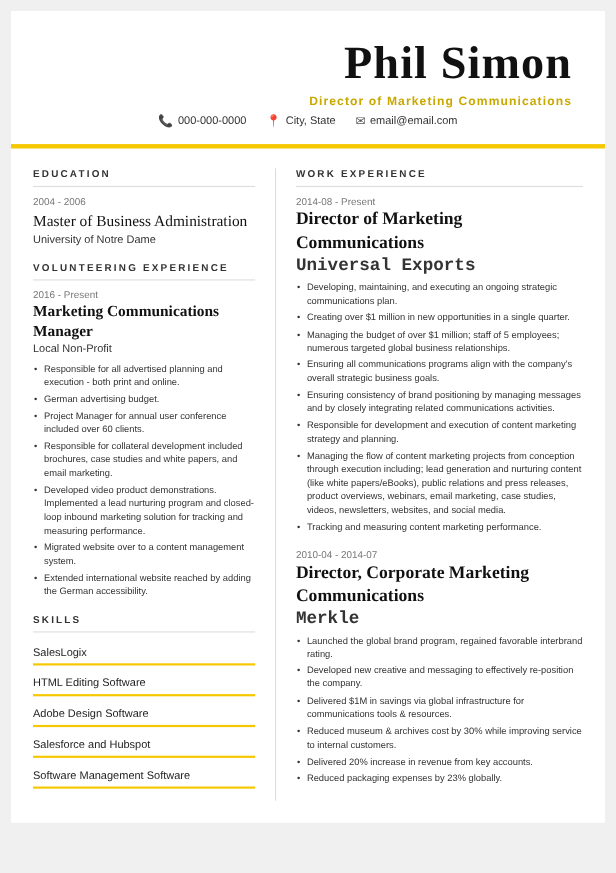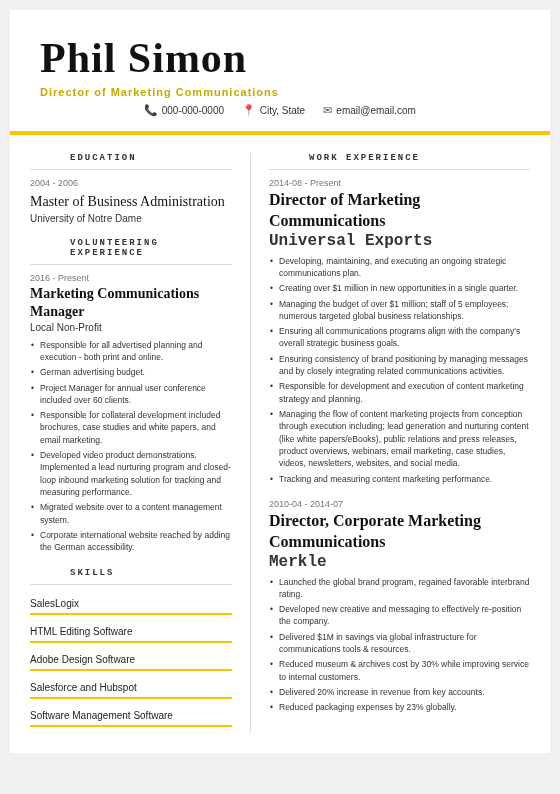--- a/index.html
+++ b/index.html
@@ -11,21 +11,21 @@
       align-items: flex-start;
       min-height: 100vh;
       padding: 10px;
     }
     .resume {
       width: 560px;
       background: #fff;
       padding: 0;
     }
     .header {
-      text-align: left;
+      text-align: right;
       padding: 24px 30px 0 30px;
     }
     .header-name {
       font-family: 'Georgia', serif;
       font-size: 42px;
       font-weight: bold;
       color: #111;
       letter-spacing: 1px;
     }
     .header-title {
@@ -71,29 +71,28 @@
       width: 220px;
       flex-shrink: 0;
       padding-right: 18px;
     }
     .right-col {
       flex: 1;
       padding-left: 18px;
       border-left: 1px solid #ddd;
     }
     .section-title {
-      font-family: Liberation Mono, monospace;
+      font-family: Liberation Sans, sans-serif;
       font-size: 9px;
       font-weight: bold;
       letter-spacing: 2px;
       color: #333;
       text-transform: uppercase;
       margin-bottom: 6px;
       margin-top: 0;
-      margin-left: 40px;
     }
     .section-divider {
       height: 1px;
       background: #ddd;
       margin-bottom: 8px;
     }
     .edu-years {
       font-family: Arial, sans-serif;
       font-size: 9px;
       color: #777;
@@ -236,21 +235,21 @@
           <span>Manager</span>
         </div>
         <div class="vol-org">Local Non-Profit</div>
         <ul class="bullet-list">
           <li>Responsible for all advertised planning and execution - both print and online.</li>
           <li>German advertising budget.</li>
           <li>Project Manager for annual user conference included over 60 clients.</li>
           <li>Responsible for collateral development included brochures, case studies and white papers, and email marketing.</li>
           <li>Developed video product demonstrations. Implemented a lead nurturing program and closed-loop inbound marketing solution for tracking and measuring performance.</li>
           <li>Migrated website over to a content management system.</li>
-          <li>Corporate international website reached by adding the German accessibility.</li>
+          <li>Extended international website reached by adding the German accessibility.</li>
         </ul>
       </div>
 
       <div class="skills-section">
         <div class="section-title">SKILLS</div>
         <div class="section-divider"></div>
         <div class="skill-item">SalesLogix</div>
         <div class="skill-item">HTML Editing Software</div>
         <div class="skill-item">Adobe Design Software</div>
         <div class="skill-item">Salesforce and Hubspot</div>

